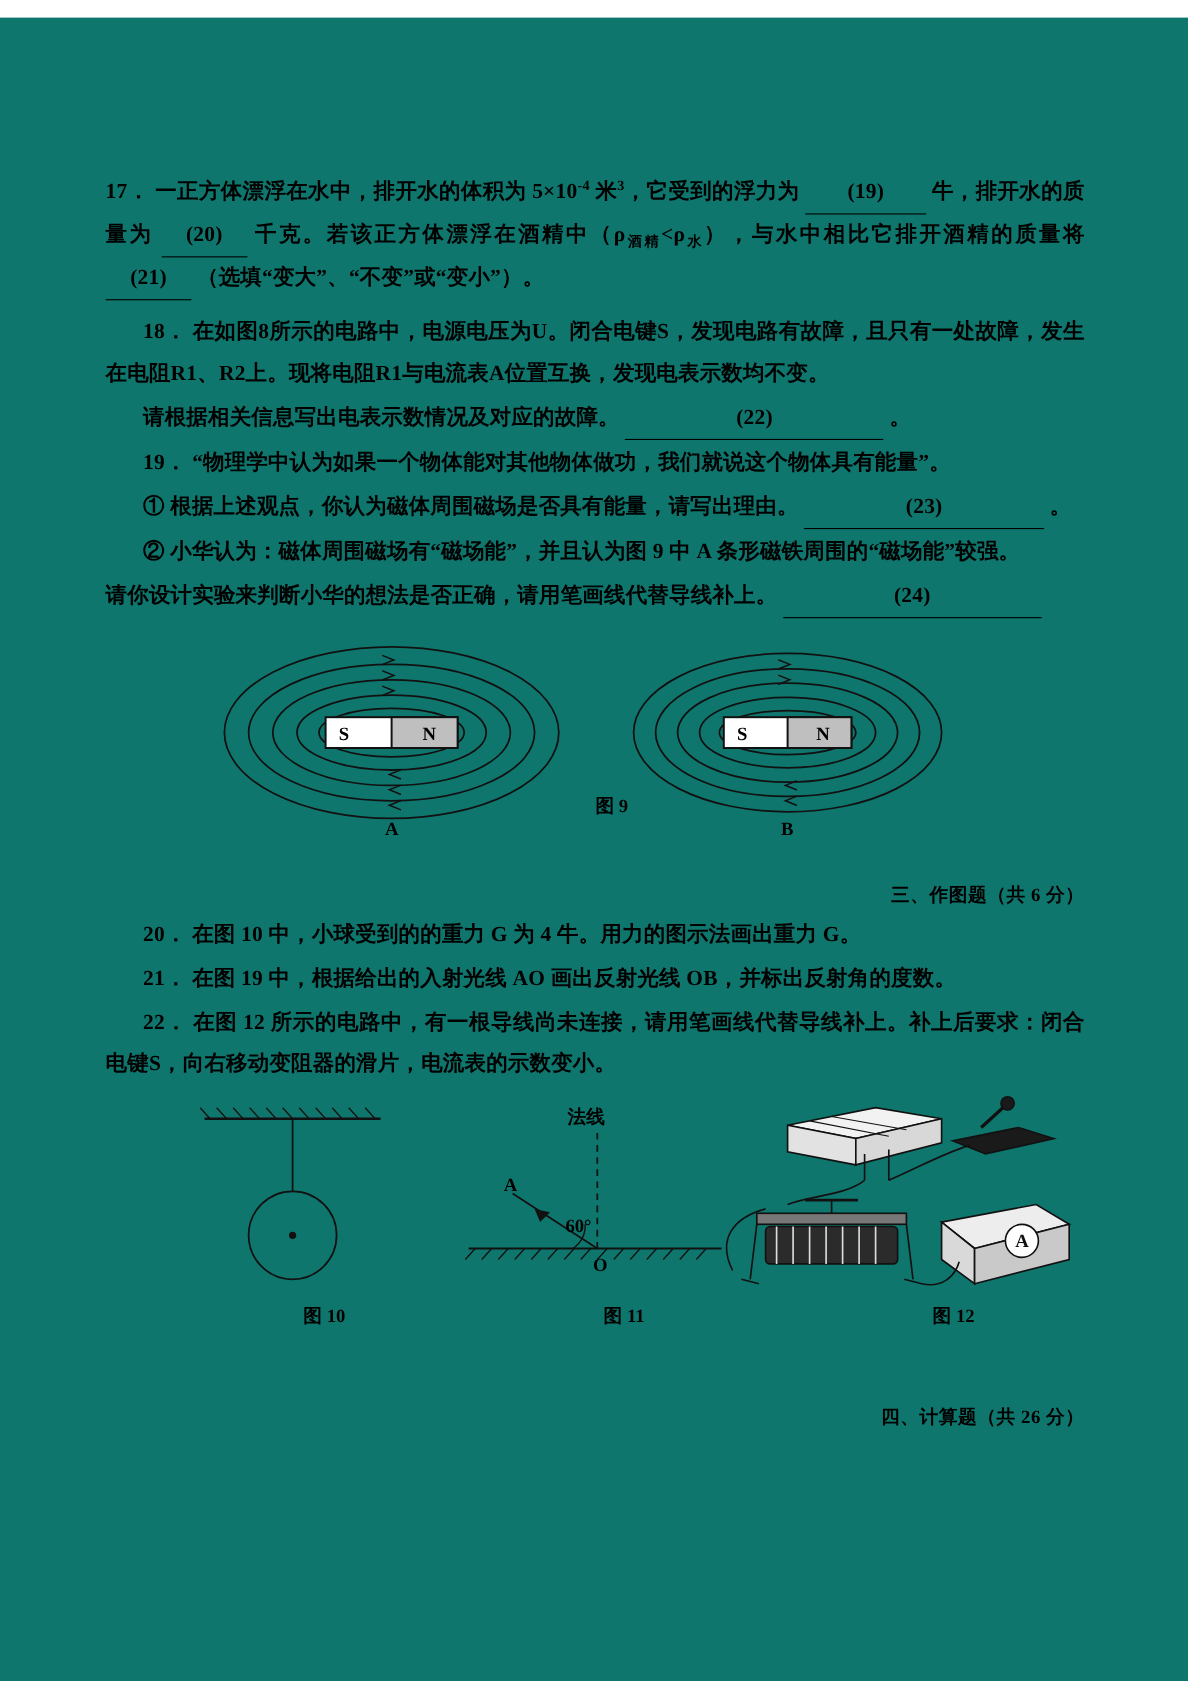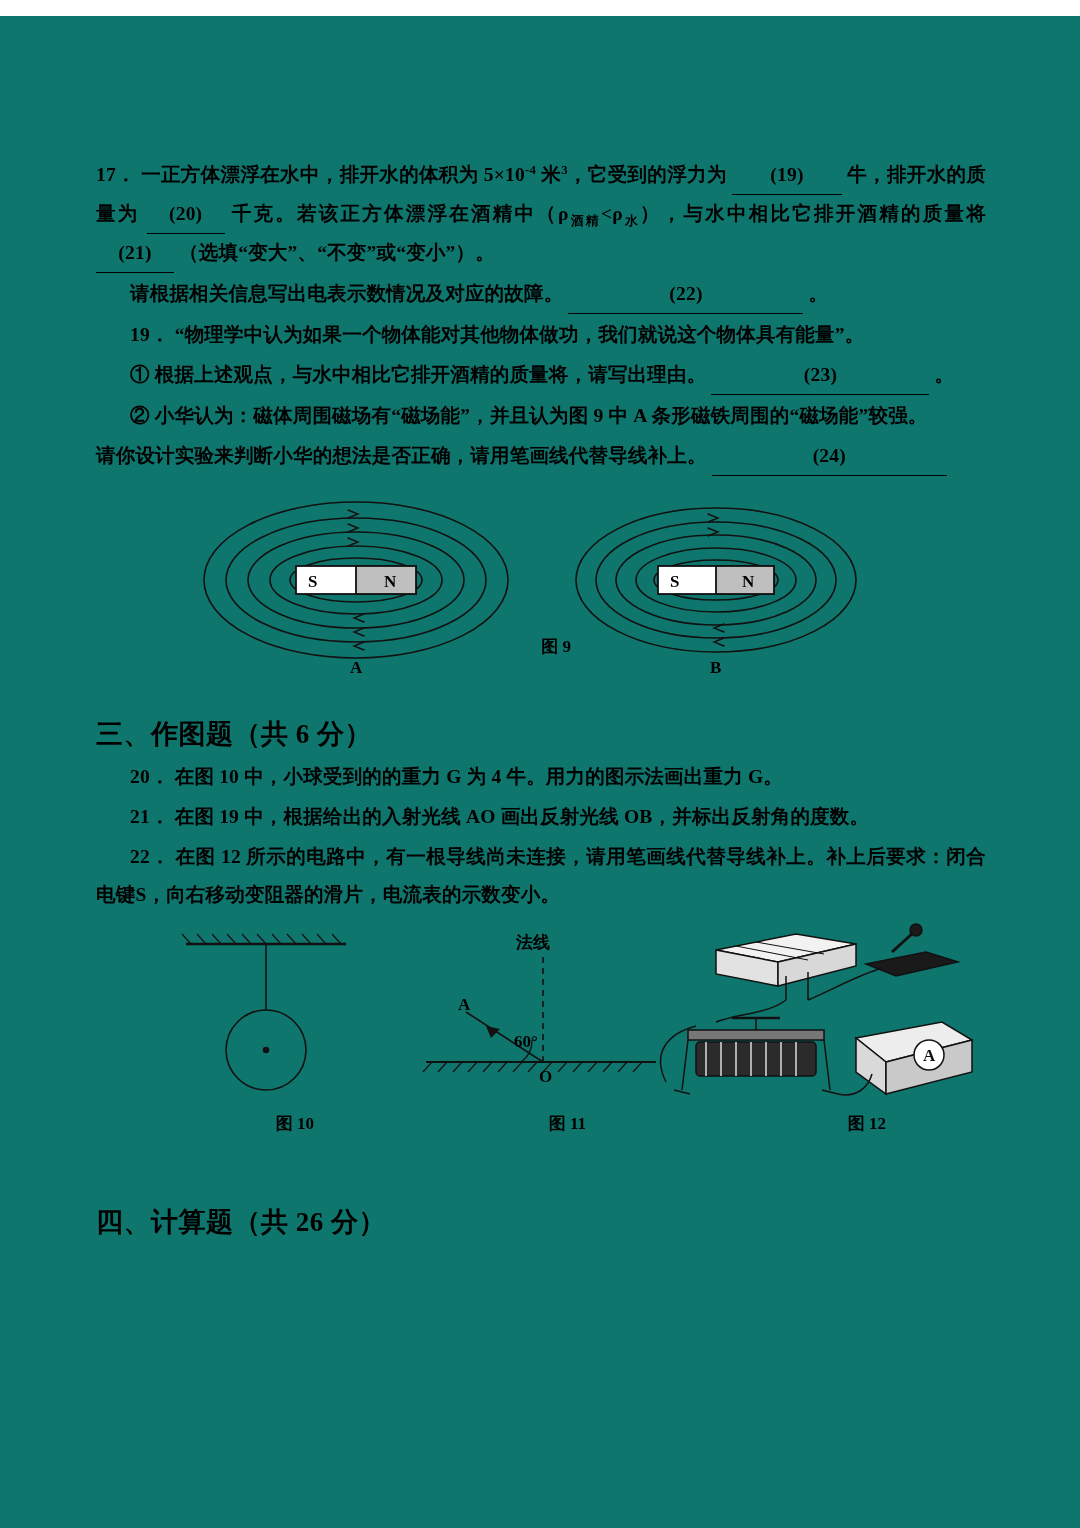--- a/index.html
+++ b/index.html
@@ -43,24 +43,25 @@
     text-align: center;
     vertical-align: baseline;
   }
   .blank.b-short { min-width: 78px; }
   .blank.b-med { min-width: 110px; }
   .blank.b-long { min-width: 235px; }
   .blank.b-xlong { min-width: 218px; }
   sup { font-size: 0.66em; vertical-align: super; }
   sub { font-size: 0.66em; vertical-align: sub; }
   .sec-title {
-    font-size: 27px;
+    font-size: 17px;
     font-weight: bold;
     margin: 26px 0 6px 0;
     letter-spacing: 0.5px;
+    text-align: right;
   }
   .figcaption {
     text-align: right;
     font-size: 17px;
     font-weight: bold;
   }
   .figrow {
     position: relative;
   }
   svg { display: block; }
@@ -80,33 +81,37 @@
       <span>17．</span>
       <span>一正方体漂浮在水中，排开水的体积为 5×10</span><sup>-4</sup><span> 米</span><sup>3</sup><span>，它受到的浮力为</span>
       <span class="blank b-med">(19)</span>
       <span>牛，排开水的质量为</span>
       <span class="blank b-short">(20)</span>
       <span>千克。若该正方体漂浮在酒精中（ρ</span><sub>酒精</sub><span>&lt;ρ</span><sub>水</sub><span>），与水中相比它排开酒精的质量将</span>
       <span class="blank b-short">(21)</span>
       <span>（选填“变大”、“不变”或“变小”）。</span>
     </p>
 
+    <p class="q" style="margin-top:10px;">
+      <span class="indent"></span><span>18．</span>
+      <span>在如图8所示的电路中，电源电压为U。闭合电键S，发现电路有故障，且只有一处故障，发生在电阻R1、R2上。现将电阻R1与电流表A位置互换，发现电表示数均不变。</span>
+    </p>
     <p class="q">
       <span class="indent"></span><span>请根据相关信息写出电表示数情况及对应的故障。</span>
       <span class="blank b-long">(22)</span>
       <span>。</span>
     </p>
 
     <p class="q">
       <span class="indent"></span><span>19．</span>
       <span>“物理学中认为如果一个物体能对其他物体做功，我们就说这个物体具有能量”。</span>
     </p>
     <p class="q">
       <span class="indent"></span><span>①</span>
-      <span>根据上述观点，与水中相比它排开酒精的质量将，请写出理由。</span>
+      <span>根据上述观点，你认为磁体周围磁场是否具有能量，请写出理由。</span>
       <span class="blank b-xlong">(23)</span>
       <span>。</span>
     </p>
     <p class="q">
       <span class="indent"></span><span>②</span>
       <span>小华认为：磁体周围磁场有“磁场能”，并且认为图 9 中 A 条形磁铁周围的“磁场能”较强。</span>
     </p>
     <p class="q">
       <span>请你设计实验来判断小华的想法是否正确，请用笔画线代替导线补上。</span>
       <span class="blank b-long">(24)</span>

